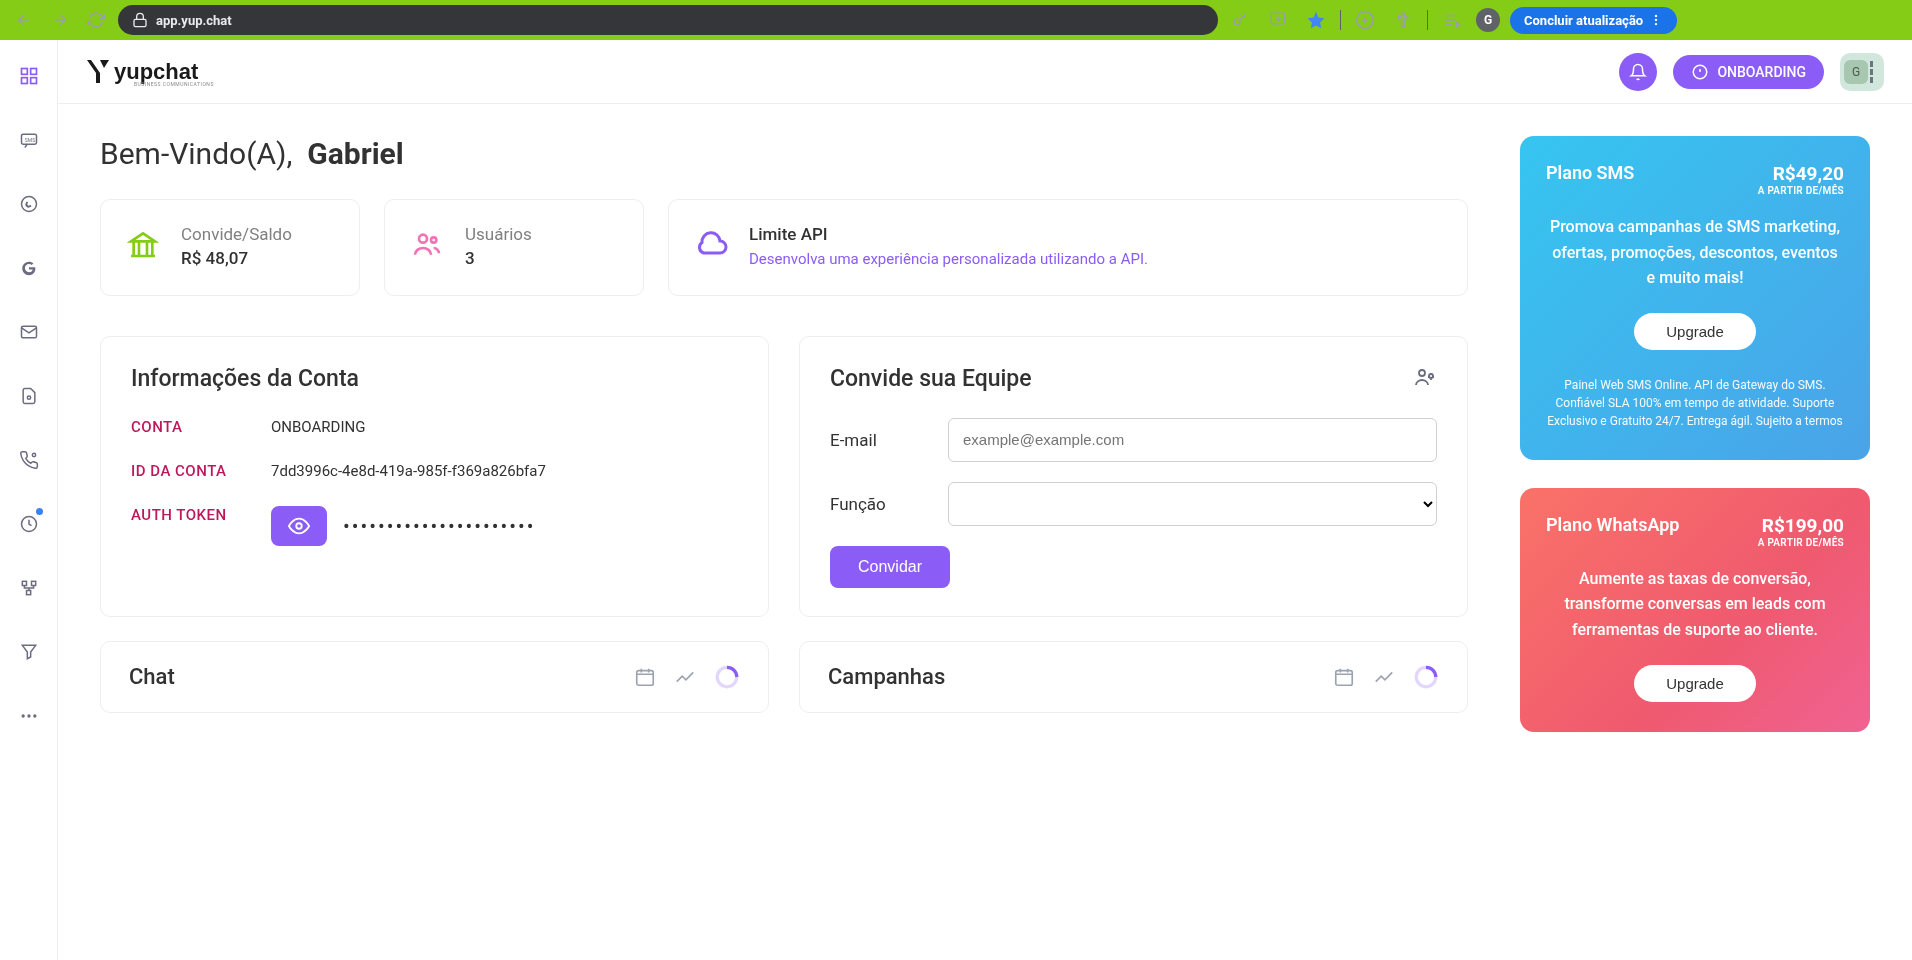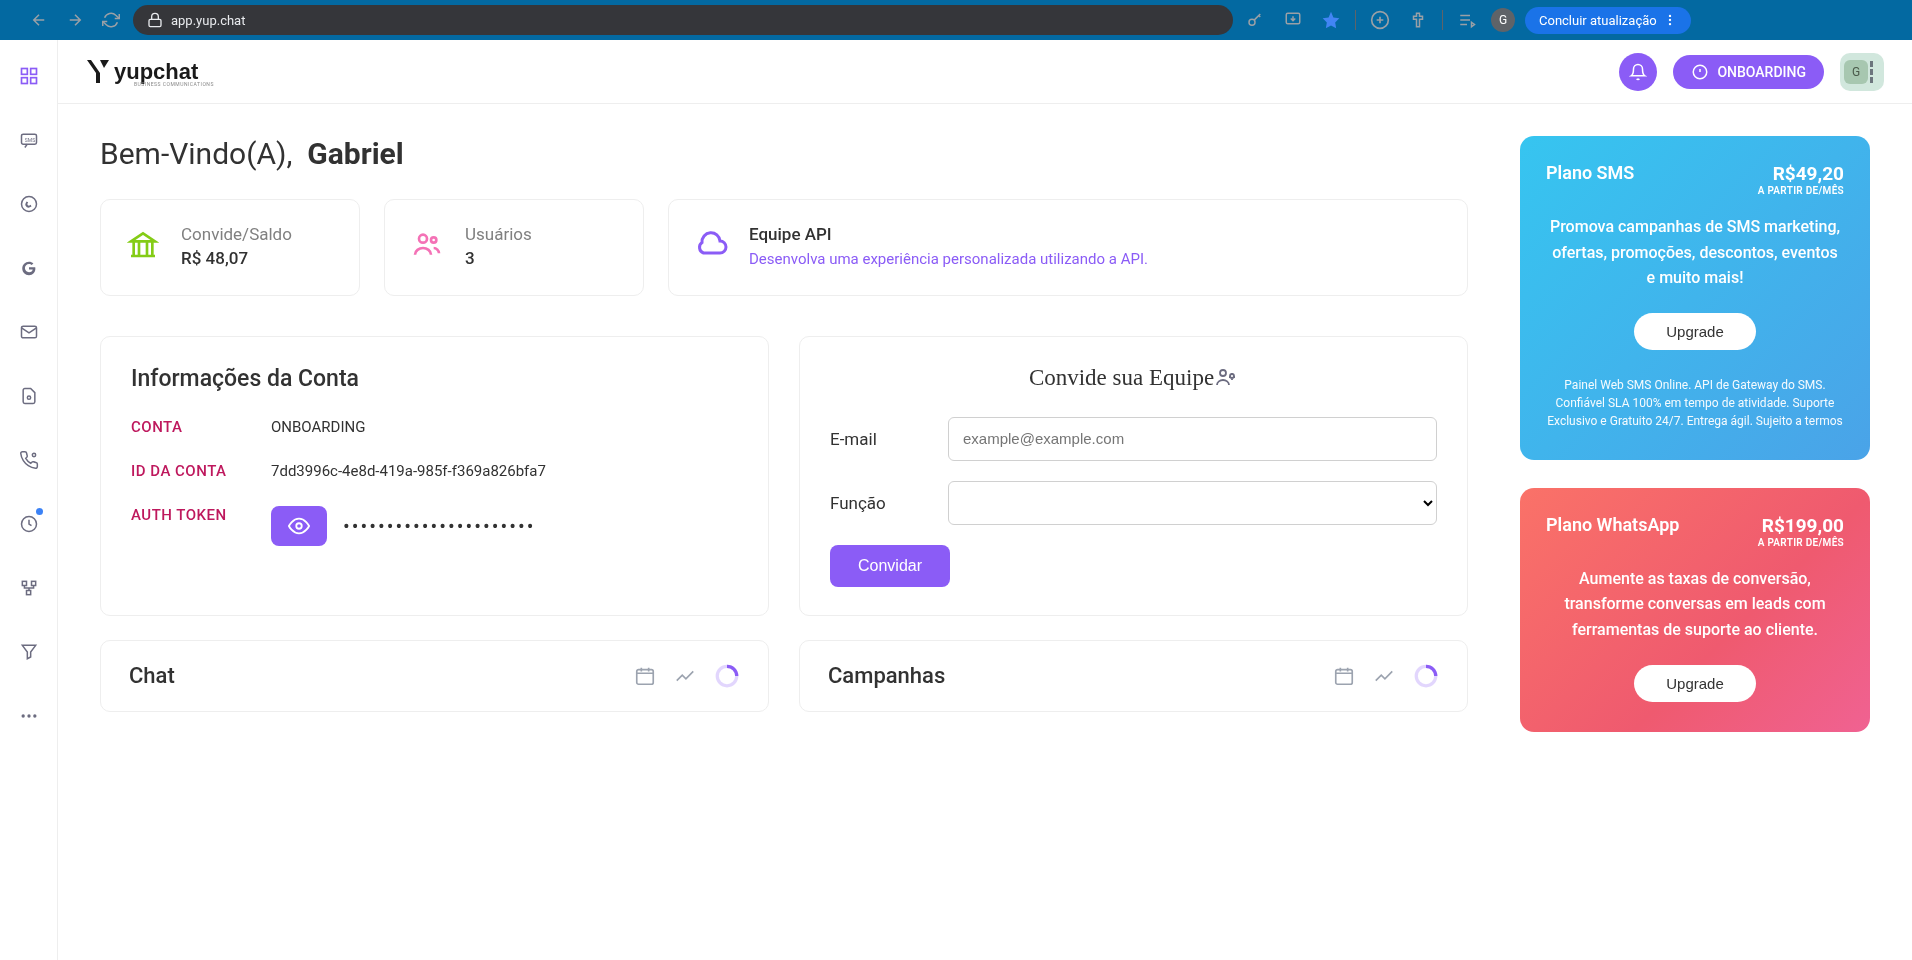--- a/index.html
+++ b/index.html
@@ -1,19 +1,19 @@
 <!DOCTYPE html>
 <html><head>
 <meta charset="utf-8">
 <style>
 * { margin: 0; padding: 0; box-sizing: border-box; }
 body { font-family: -apple-system, BlinkMacSystemFont, "Segoe UI", Roboto, sans-serif; background: #f5f5f7; overflow: hidden; }
 
 
-.browser-bar { height: 40px; background: #0369a1; display: flex; align-items: center; padding: 0 25px; gap: 8px; color: #9aa0a6; }
+.browser-bar { height: 40px; background: #84cc16; display: flex; align-items: center; padding: 0 10px; gap: 8px; color: #9aa0a6; font-weight: bold; }
 .browser-btn { width: 28px; height: 28px; display: flex; align-items: center; justify-content: center; cursor: pointer; border-radius: 50%; }
 .url-bar { flex: 1; height: 30px; background: #35363a; border-radius: 15px; display: flex; align-items: center; padding: 0 14px; color: #e8eaed; font-size: 13px; max-width: 1100px; }
 .url-bar .dom { color: #e8eaed; }
 .browser-right { display: flex; align-items: center; gap: 10px; }
 .browser-icon { width: 28px; height: 28px; display: flex; align-items: center; justify-content: center; cursor: pointer; }
 .profile-circle { width: 24px; height: 24px; background: #5f6368; border-radius: 50%; display: flex; align-items: center; justify-content: center; font-size: 12px; color: #fff; }
 .finish-update { background: #1a73e8; color: #fff; padding: 6px 14px; border-radius: 18px; font-size: 13px; display: flex; align-items: center; gap: 6px; cursor: pointer; }
 .star-filled { color: #4285f4; }
 
 
@@ -45,21 +45,21 @@
 .stat-card { background: #fff; border: 1px solid #eee; border-radius: 10px; padding: 24px 22px; display: flex; align-items: flex-start; gap: 18px; }
 .stat-icon { width: 40px; height: 40px; display: flex; align-items: center; justify-content: center; }
 .stat-label { font-size: 17px; color: #808080; margin-bottom: 4px; }
 .stat-value { font-size: 17px; color: #323232; font-weight: 500; }
 .api-card .api-title { font-size: 17px; color: #323232; font-weight: 500; margin-bottom: 4px; }
 .api-card .api-desc { font-size: 15px; color: #8b5cf6; line-height: 1.5; }
 
 .two-panel { display: grid; grid-template-columns: 1fr 1fr; gap: 30px; }
 .panel { background: #fff; border: 1px solid #eee; border-radius: 10px; padding: 28px 30px; margin-top: 16px; }
 .panel-title { font-size: 23px; color: #323232; font-weight: 500; margin-bottom: 26px; }
-.panel-header-row { display: flex; justify-content: center; align-items: flex-start; font-family: Liberation Serif, serif; }
+.panel-header-row { display: flex; justify-content: space-between; align-items: flex-start; }
 .panel-header-row svg { color: #6c6c80; }
 
 .info-row { display: grid; grid-template-columns: 130px 1fr; gap: 10px; margin-bottom: 26px; align-items: flex-start; }
 .info-label { font-size: 15px; color: #be185d; font-weight: 500; letter-spacing: 0.5px; }
 .info-value { font-size: 15px; color: #323232; }
 .token-row { display: flex; align-items: center; gap: 16px; }
 .eye-btn { width: 56px; height: 40px; background: #8b5cf6; border-radius: 8px; display: flex; align-items: center; justify-content: center; color: #fff; cursor: pointer; }
 .token-dots { font-size: 20px; letter-spacing: 2px; color: #323232; }
 
 .form-row { display: grid; grid-template-columns: 100px 1fr; gap: 18px; align-items: center; margin-bottom: 20px; }
@@ -309,21 +309,21 @@
               <div class="stat-value">3</div>
             </div>
           </div>
           <div class="stat-card api-card">
             <div class="stat-icon">
               <svg width="36" height="36" viewBox="0 0 24 24" fill="none" stroke="#8b5cf6" stroke-width="2">
                   <path d="M18 18a4 4 0 000-8 6 6 0 00-12 1 4 4 0 001 7h11z"></path>
                 </svg>
             </div>
             <div>
-              <div class="api-title">Equipe API</div>
+              <div class="api-title">Limite API</div>
               <div class="api-desc">Desenvolva uma experiência personalizada utilizando a API.</div>
             </div>
           </div>
         </div>
 
         <div class="two-panel">
           <div class="panel">
             <div class="panel-title">Informações da Conta</div>
             <div class="info-row">
               <div class="info-label">CONTA</div>

